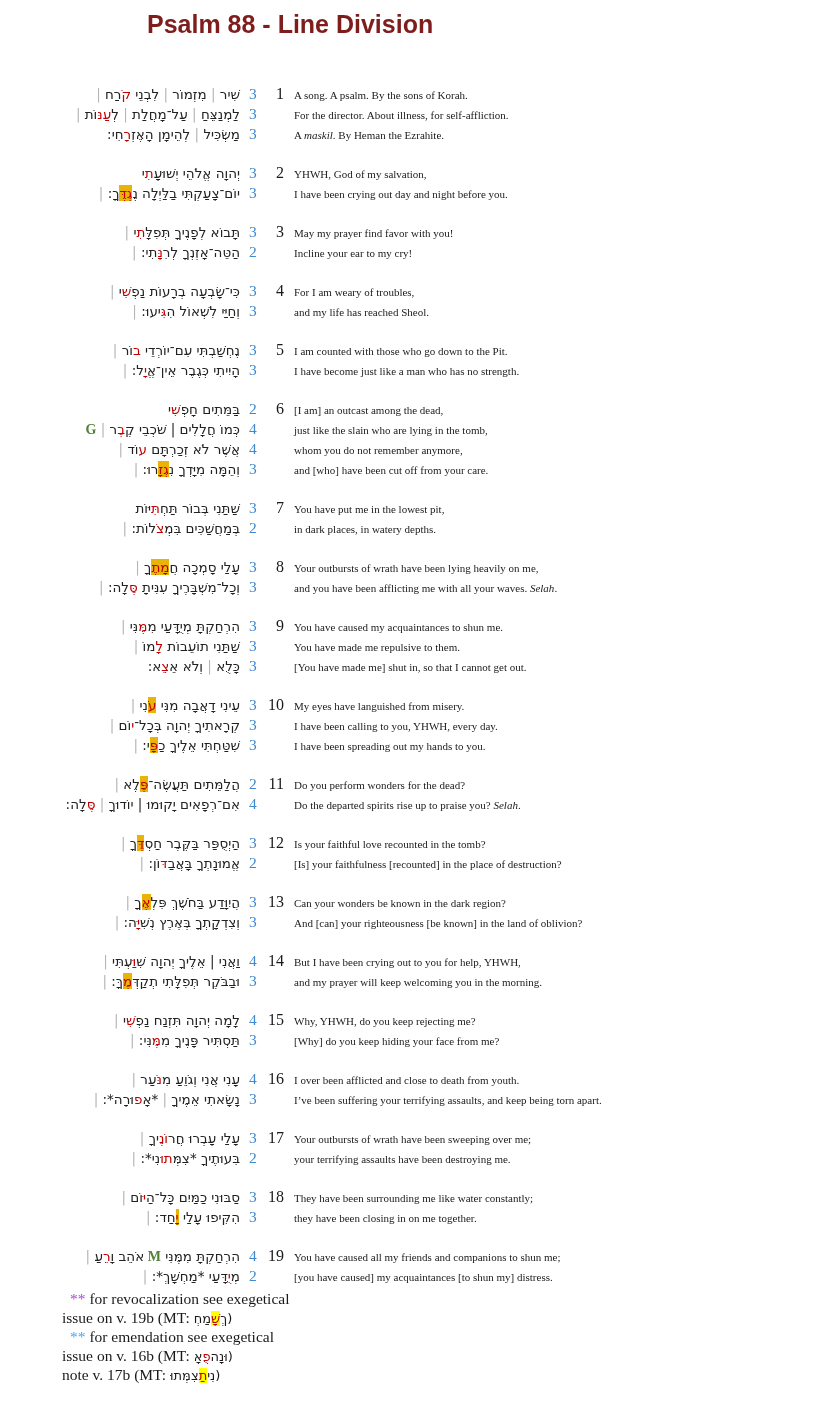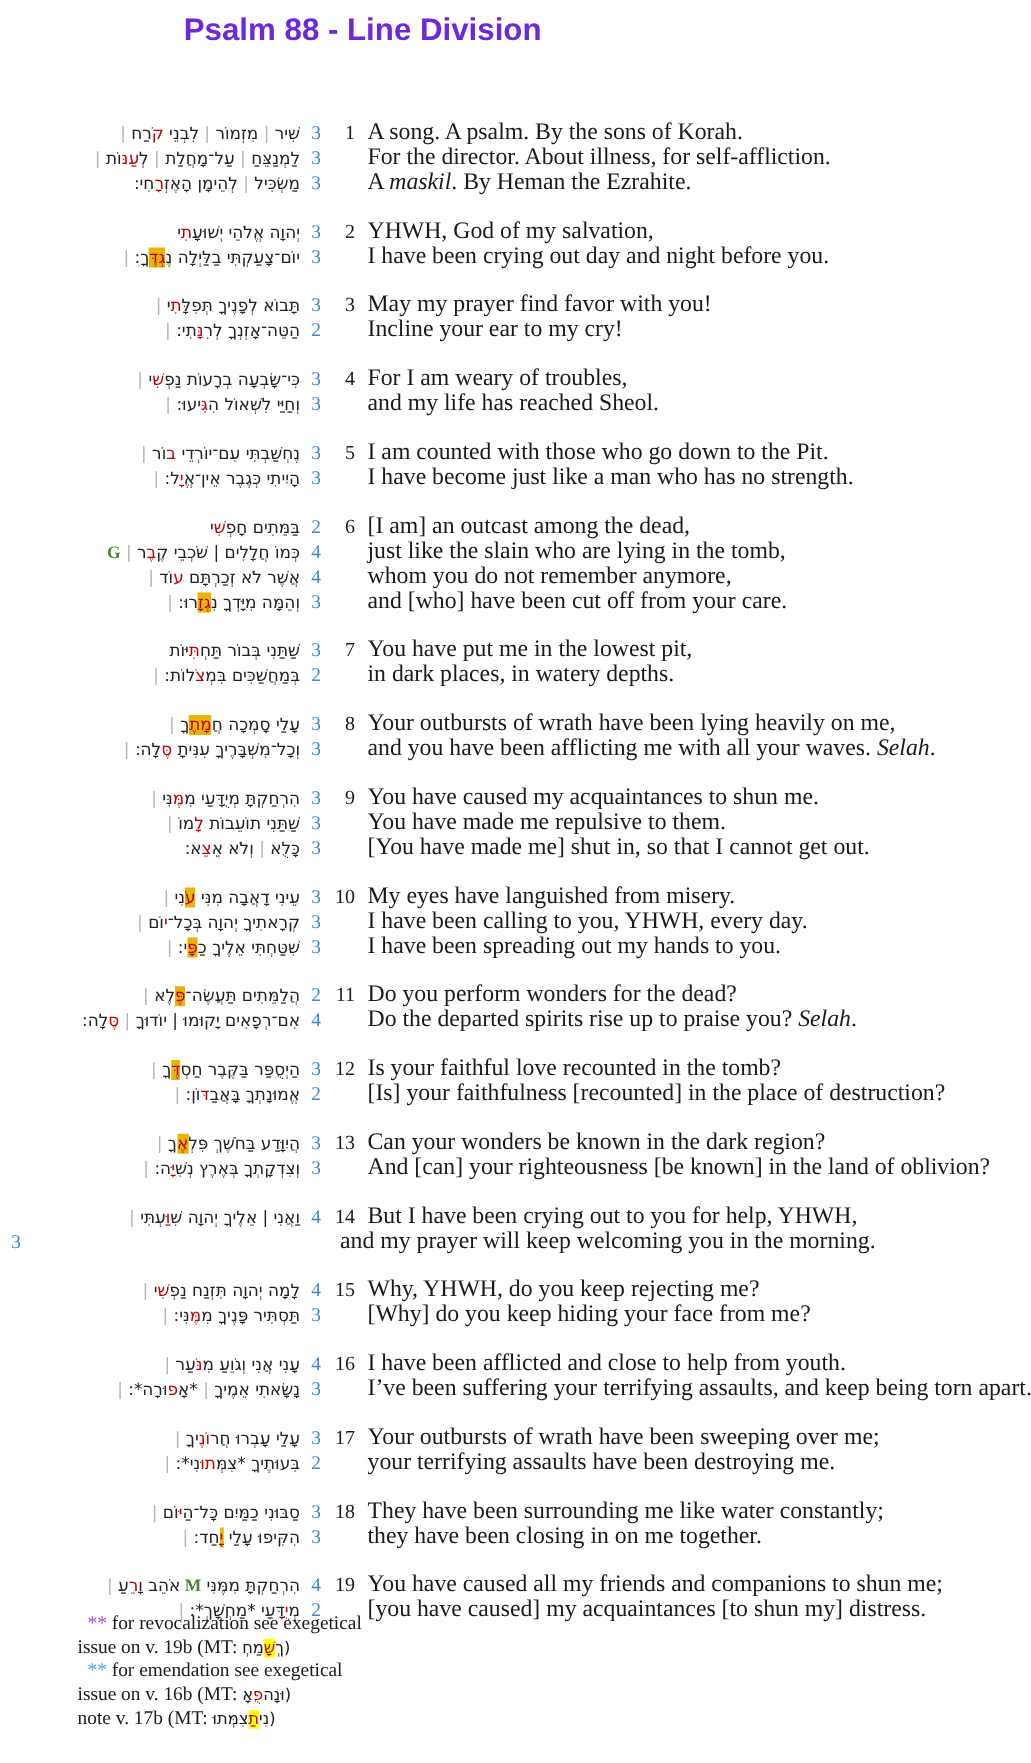--- a/index.html
+++ b/index.html
@@ -3,42 +3,42 @@
 <meta charset="utf-8">
 <style>
   html,body{margin:0;padding:0;}
   body{
     width:825px;height:1410px;position:relative;background:#ffffff;
     font-family:"Liberation Serif",serif;color:#1a1a1a;overflow:hidden;
   }
   .page-title{
     position:absolute;left:147px;top:10px;
     font-family:"Liberation Sans",sans-serif;font-weight:bold;
-    font-size:25px;color:#6d28d9;letter-spacing:0px;
-  }
-  #psalm{position:absolute;left:0;top:96px;width:749px;}
+    font-size:25px;color:#7f1d1d;letter-spacing:0px;
+  }
+  #psalm{position:absolute;left:0;top:84px;width:749px;}
   .verse{margin-bottom:19px;}
   .vrow{
     display:grid;grid-template-columns:240px 22px 22px auto;
     align-items:baseline;height:20px;line-height:20px;
   }
   .heb{
     direction:rtl;unicode-bidi:isolate;text-align:right;white-space:nowrap;
     font-family:"DejaVu Sans",sans-serif;font-size:13.5px;color:#222222;
   }
   .cnt{
     text-align:left;padding-left:9px;font-size:15.5px;color:#3d88cf;
     font-family:"Liberation Serif",serif;
   }
   .vnum{
     text-align:right;font-size:16px;color:#1a1a1a;
     font-family:"Liberation Serif",serif;
   }
   .eng{
-    padding-left:10px;font-size:19px;color:#1a1a1a;white-space:nowrap;
+    padding-left:10px;font-size:11px;color:#1a1a1a;white-space:nowrap;
     font-family:"Liberation Serif",serif;
   }
   .bar{color:#b5b5b5;}
   .red{color:#c00000;}
   .hl{color:#c00000;background:#eab308;}
   .green{color:#538135;font-weight:bold;font-family:"Liberation Serif",serif;font-size:14px;}
   .i{font-style:italic;}
   #footnotes{
     position:absolute;left:62px;top:1290px;width:340px;
     font-size:15.5px;line-height:18.5px;color:#1a1a1a;
@@ -274,20 +274,21 @@
       </div>
     </div>
     <div class="verse">
       <div class="vrow">
         <div class="heb"><span>וַאֲנִי | אֵלֶיךָ יְהוָה שִׁ</span><span class="red">וַּ</span><span>עְתִּי </span><span class="bar">|</span></div>
         <div class="cnt">4</div>
         <div class="vnum">14</div>
         <div class="eng"><span>But I have been crying out to you for help, YHWH,</span></div>
       </div>
       <div class="vrow">
+        <div class="heb"><span>וּבַבֹּקֶר תְּפִלָּתִי תְקַדְּ</span><span class="hl">מֶ</span><span>ךָּ: </span><span class="bar">|</span></div>
         <div class="cnt">3</div>
         <div class="vnum"></div>
         <div class="eng"><span>and my prayer will keep welcoming you in the morning.</span></div>
       </div>
     </div>
     <div class="verse">
       <div class="vrow">
         <div class="heb"><span>לָמָה יְהוָה תִּזְנַח נַפְ</span><span class="red">שִׁ</span><span>י </span><span class="bar">|</span></div>
         <div class="cnt">4</div>
         <div class="vnum">15</div>
@@ -298,21 +299,21 @@
         <div class="cnt">3</div>
         <div class="vnum"></div>
         <div class="eng"><span>[Why] do you keep hiding your face from me?</span></div>
       </div>
     </div>
     <div class="verse">
       <div class="vrow">
         <div class="heb"><span>עָנִי אֲנִי וְגֹוֵעַ מִ</span><span class="red">נֹּ</span><span>עַר </span><span class="bar">|</span></div>
         <div class="cnt">4</div>
         <div class="vnum">16</div>
-        <div class="eng"><span>I have been afflicted and close to help from youth.</span></div>
+        <div class="eng"><span>I over been afflicted and close to death from youth.</span></div>
       </div>
       <div class="vrow">
         <div class="heb"><span>נָשָׂאתִי אֵמֶיךָ </span><span class="bar">| </span><span>*אָ</span><span class="red">פ</span><span>וּרָה*: </span><span class="bar">|</span></div>
         <div class="cnt">3</div>
         <div class="vnum"></div>
         <div class="eng"><span>I’ve been suffering your terrifying assaults, and keep being torn apart.</span></div>
       </div>
     </div>
     <div class="verse">
       <div class="vrow">

